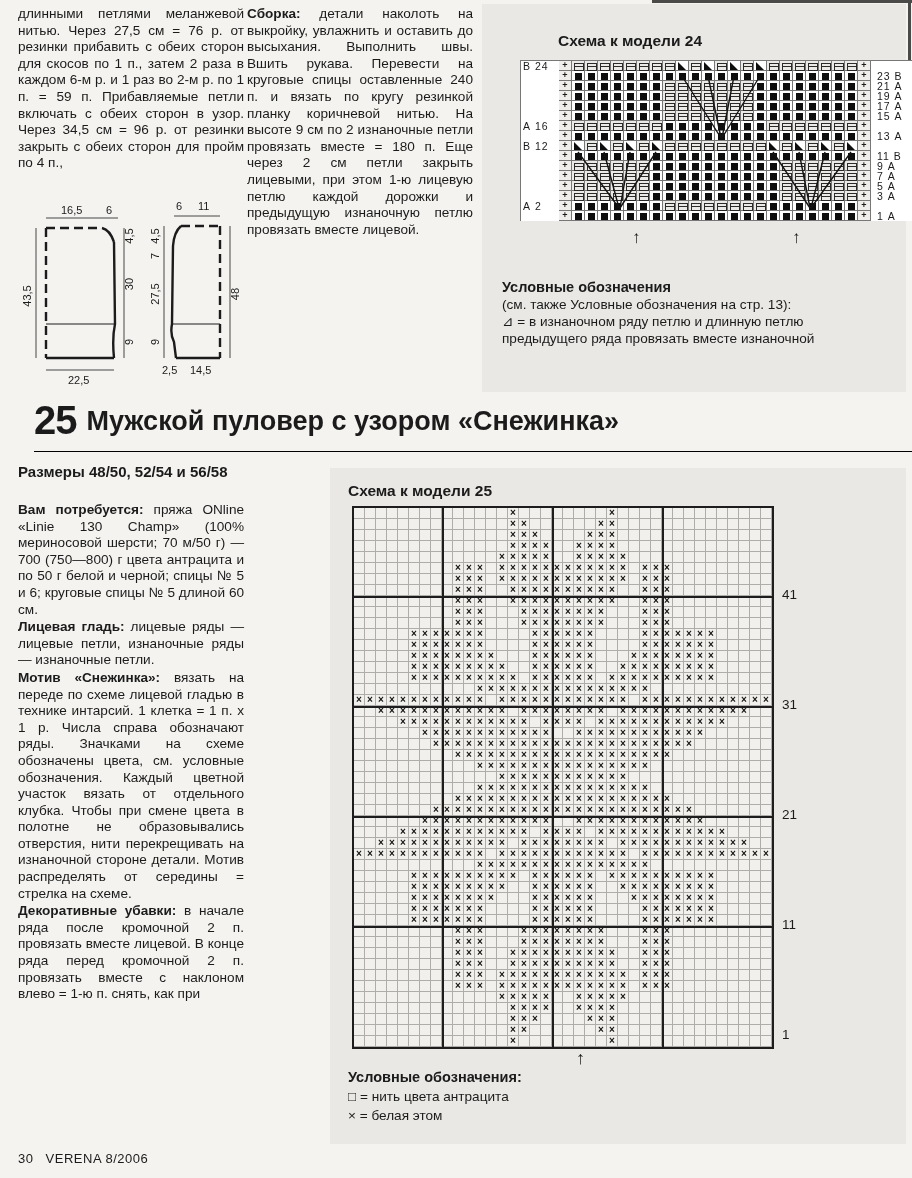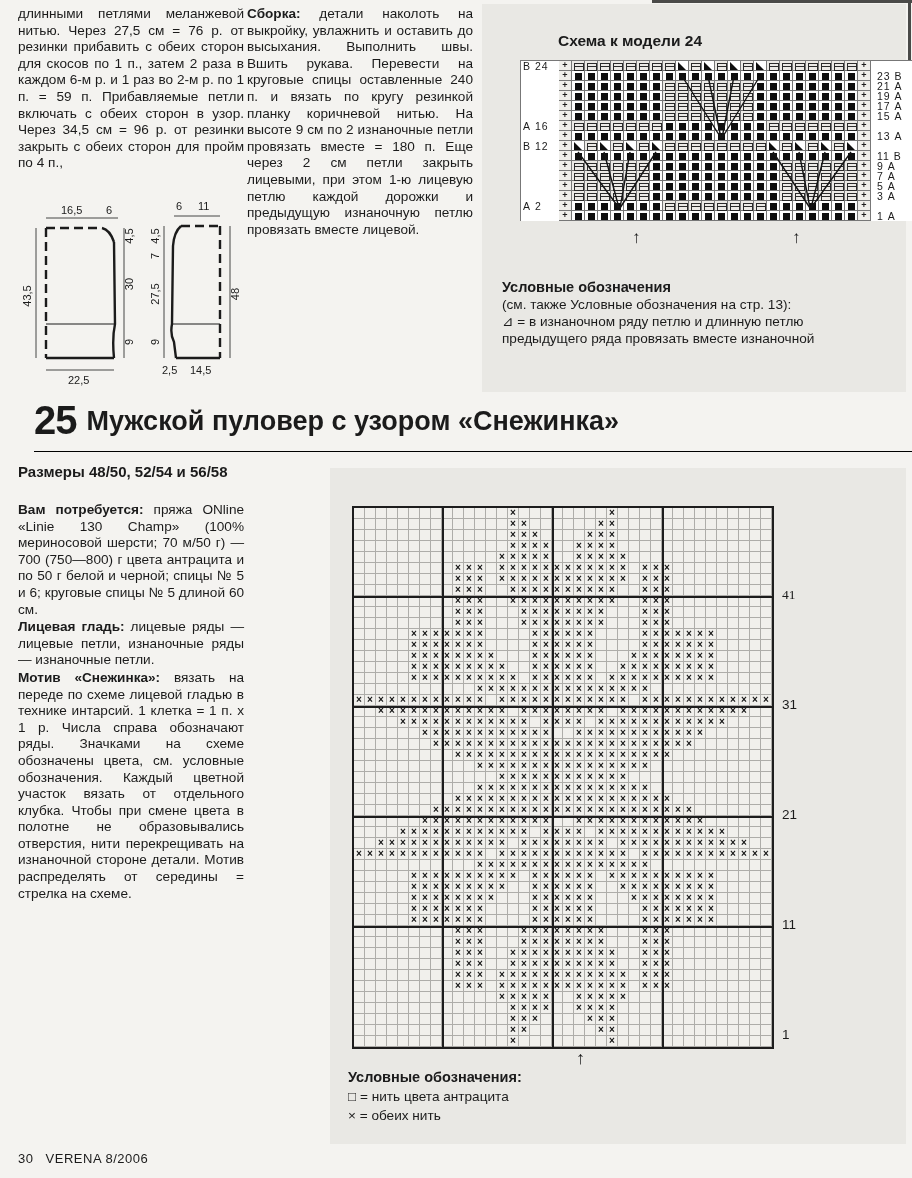--- a/index.html
+++ b/index.html
@@ -619,23 +619,25 @@
 
 <div class="abs sec-head">
   <span class="sec-num">25</span><span class="sec-title">Мужской пуловер с узором «Снежинка»</span>
 </div>
 <div class="abs sizes">Размеры 48/50, 52/54 и 56/58</div>
 
 <div class="abs txtcol" style="left:18px; top:502px;">
   <p><span class="lead">Вам потребуется:</span><span> пряжа ONline «Linie 130 Champ» (100% мериносовой шерсти; 70 м/50 г) — 700 (750—800) г цвета антрацита и по 50 г белой и черной; спицы № 5 и 6; круговые спицы № 5 длиной 60 см.</span></p>
   <p><span class="lead">Лицевая гладь:</span><span> лицевые ряды — лицевые петли, изнаночные ряды — изнаночные петли.</span></p>
   <p><span class="lead">Мотив «Снежинка»:</span><span> вязать на переде по схеме лицевой гладью в технике интарсий. 1 клетка = 1 п. х 1 р. Числа справа обозначают ряды. Значками на схеме обозначены цвета, см. условные обозначения. Каждый цветной участок вязать от отдельного клубка. Чтобы при смене цвета в полотне не образовывались отверстия, нити перекрещивать на изнаночной стороне детали. Мотив распределять от середины = стрелка на схеме.</span></p>
+  <p><span class="lead">Декоративные убавки:</span><span> в начале ряда после кромочной 2 п. провязать вместе лицевой. В конце ряда перед кромочной 2 п. провязать вместе с наклоном влево = 1-ю п. снять, как при</span></p>
 </div>
 
 <div class="abs panel25">
+  <h3>Схема к модели 25</h3>
   <div class="c25-grid">
       <div class="c25-row">
         <span class="c25-cell"></span>
         <span class="c25-cell"></span>
         <span class="c25-cell"></span>
         <span class="c25-cell"></span>
         <span class="c25-cell"></span>
         <span class="c25-cell"></span>
         <span class="c25-cell"></span>
         <span class="c25-cell"></span>
@@ -2592,30 +2594,30 @@
       </div>
       <div class="c25-bold-v" style="left: 88px;"></div>
       <div class="c25-bold-v" style="left: 198px;"></div>
       <div class="c25-bold-v" style="left: 308px;"></div>
       <div class="c25-bold-h" style="top: 88px;"></div>
       <div class="c25-bold-h" style="top: 198px;"></div>
       <div class="c25-bold-h" style="top: 308px;"></div>
       <div class="c25-bold-h" style="top: 418px;"></div>
     </div>
   <div>
-      <span class="c25-lab" style="left: 452px; top: 119px; font-family: Liberation Serif, serif;">41</span>
+      <span class="c25-lab" style="left: 452px; top: 119px;">41</span>
       <span class="c25-lab" style="left: 452px; top: 229px;">31</span>
       <span class="c25-lab" style="left: 452px; top: 339px;">21</span>
       <span class="c25-lab" style="left: 452px; top: 449px;">11</span>
       <span class="c25-lab" style="left: 452px; top: 559px;">1</span>
     </div>
   <span class="c25-arrow" style="left:246px; top:580px;">↑</span>
   <div class="legend25">
     <div class="t">Условные обозначения:</div>
     <div>□ = нить цвета антрацита</div>
-    <div>× = обеих нить</div>
+    <div>× = белая этом</div>
   </div>
 </div>
 
 <div class="abs footer">
   <span>30</span>
   <span style="margin-left:8px;">VERENA 8/2006</span>
 </div>
 
 </body></html>

